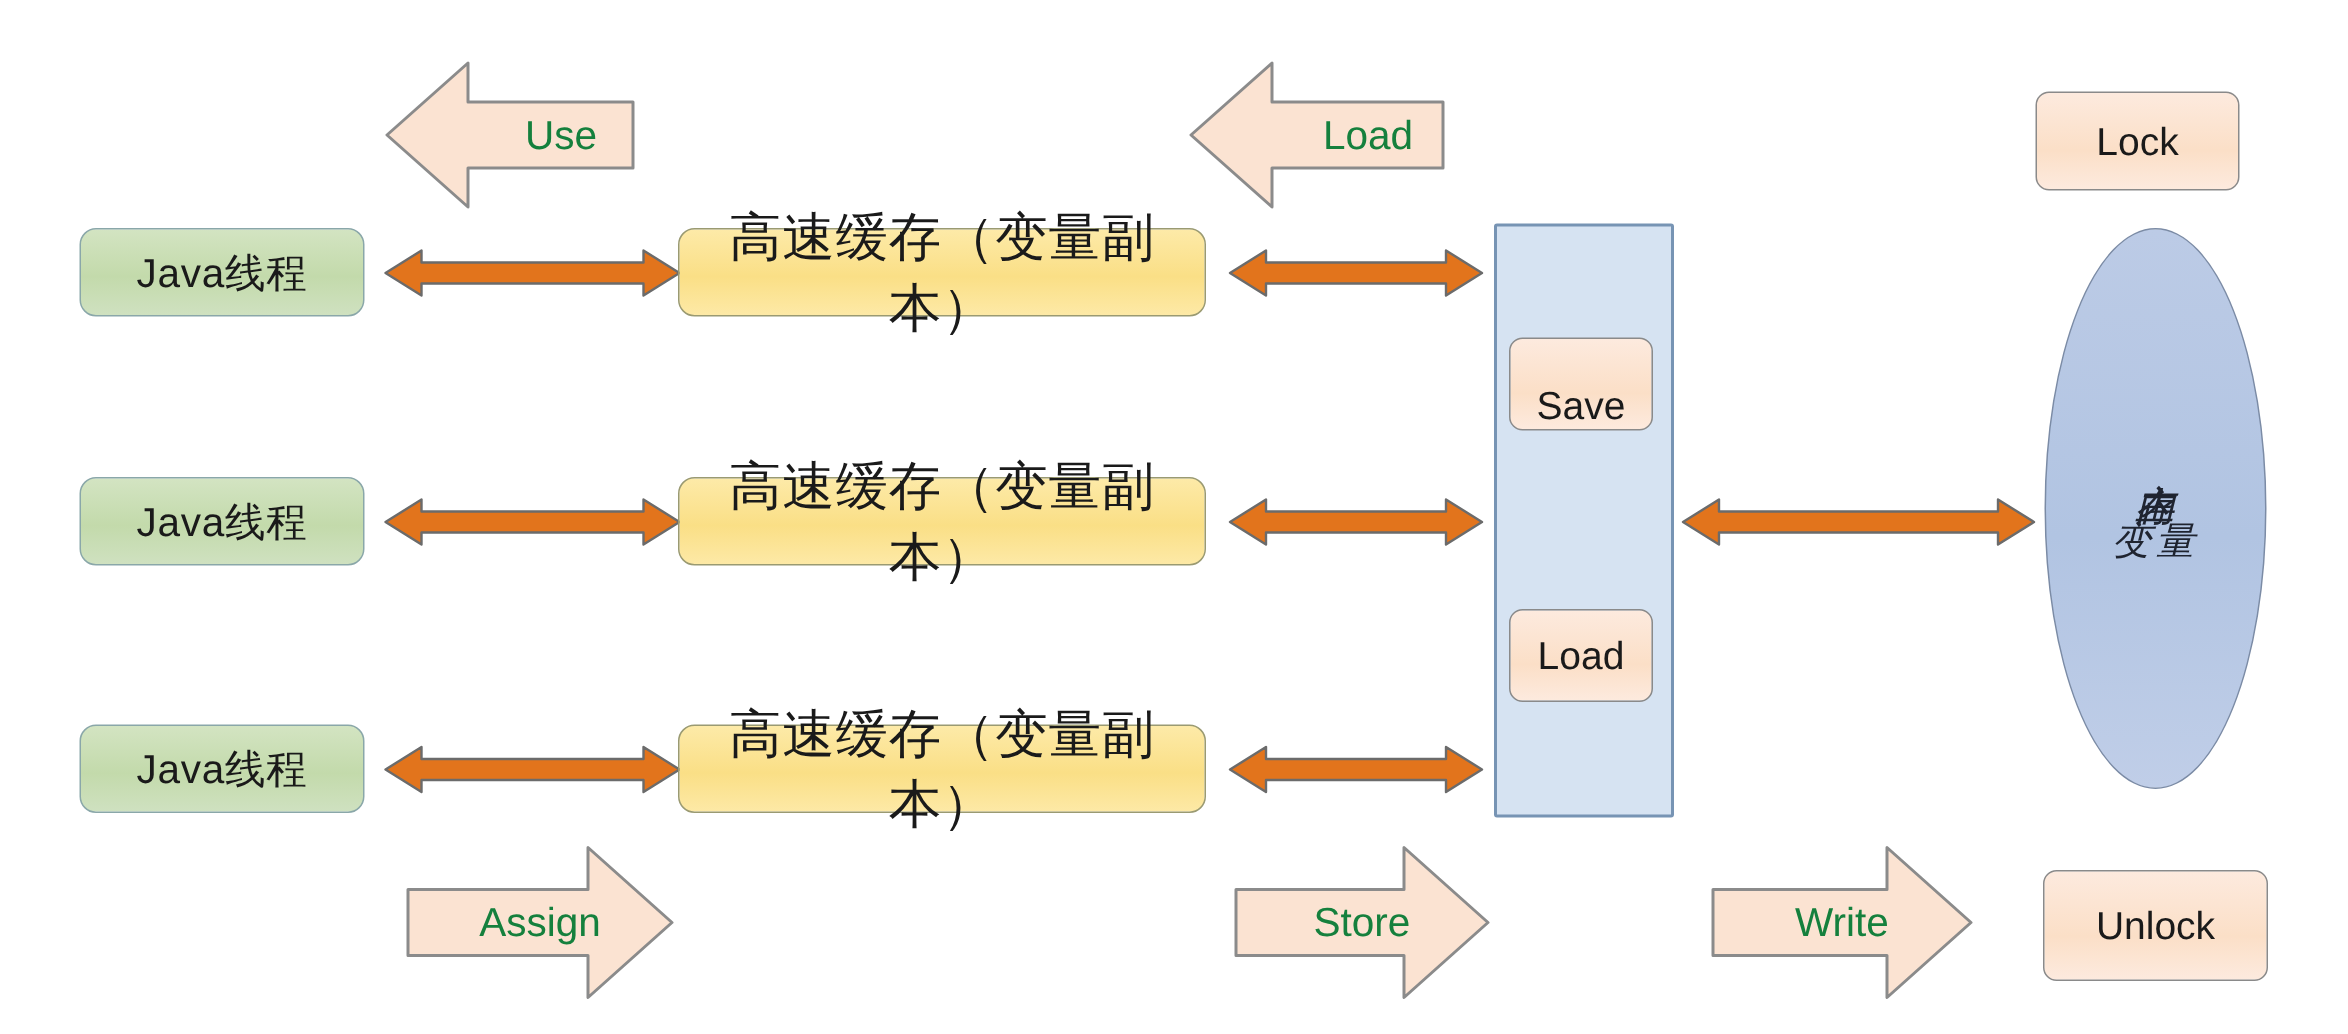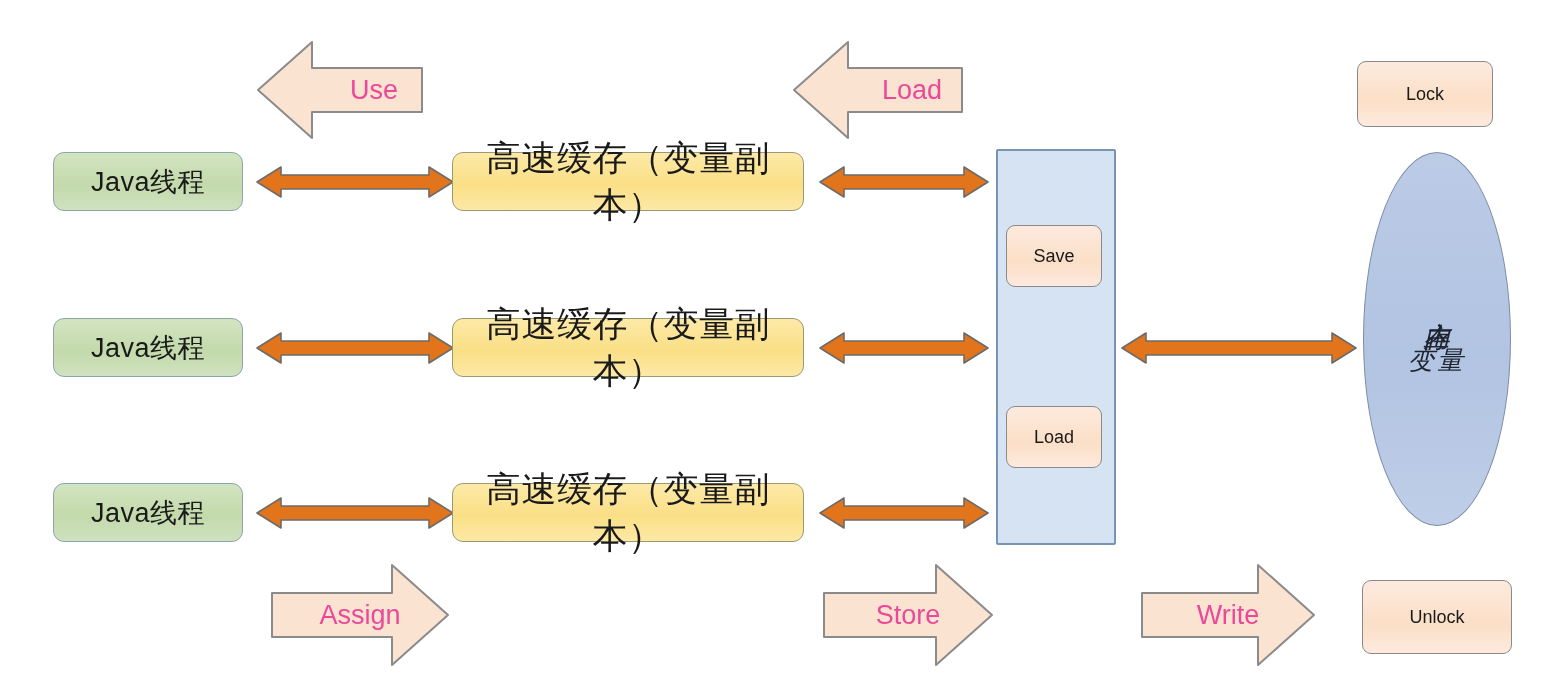--- a/index.html
+++ b/index.html
@@ -54,21 +54,21 @@
     border: 2px solid #7794b4;
     border-radius: 2px;
   }
 
   
   .peach-box {
     background: #fce3ce;
     background: linear-gradient(180deg,#fdeade 0%, #fbdfc7 60%, #fdeade 100%);
     border: 1.7px solid #8a8a8a;
     border-radius: 9px;
-    font-size: 18px;
+    font-size: 26px;
   }
 
   
   .ellipse {
     background: #b3c6e3;
     background: linear-gradient(180deg,#bccbe6 0%, #b1c4e2 55%, #c0cee8 100%);
     border: 1.6px solid #7b8ba5;
     border-radius: 50%;
     flex-direction: column;
     font-size: 26px;
@@ -90,21 +90,21 @@
     position: absolute;
   }
   .block-arrow svg { display: block; }
   .block-arrow .arrow-label {
     position: absolute;
     top: 0; left: 0;
     width: 100%; height: 100%;
     display: flex;
     align-items: center;
     font-size: 27px;
-    color: #ec4899;
+    color: #15803d;
     pointer-events: none;
   }
   .block-arrow.dir-left .arrow-label { justify-content: center; padding-left: 34px; }
   .block-arrow.dir-right .arrow-label { justify-content: center; padding-right: 34px; }
 
   
   .dbl-arrow { position: absolute; }
   .dbl-arrow svg { display: block; }
 </style>
 </head>
@@ -146,21 +146,21 @@
   </div>
 
   <div class="dbl-arrow" style="left:818px; top:163px; width:172px; height:38px;">
     <svg width="172" height="38" viewBox="0 0 172 38">
       <polygon points="2,19 26,4 26,12 146,12 146,4 170,19 146,34 146,26 26,26 26,34" fill="#e2741c" stroke="#6b6b6b" stroke-width="1.6" stroke-linejoin="round"></polygon>
     </svg>
   </div>
 
   <div class="blue-column" style="position:absolute; left:996px; top:149px; width:116px; height:392px;"></div>
 
-  <div class="node peach-box" style="left:1006px; top:225px; width:96px; height:62px;">
+  <div class="node peach-box" style="left:1006px; top:225px; width:96px; height:62px;align-items:flex-end;">
     <span>Save</span>
   </div>
 
   <div class="node peach-box" style="left:1006px; top:406px; width:96px; height:62px;">
     <span>Load</span>
   </div>
 
   <div class="node ellipse" style="left:1363px; top:152px; width:148px; height:374px;font-style:italic;">
     <span class="vtext">主内存</span>
     <span class="htext">变量</span>

